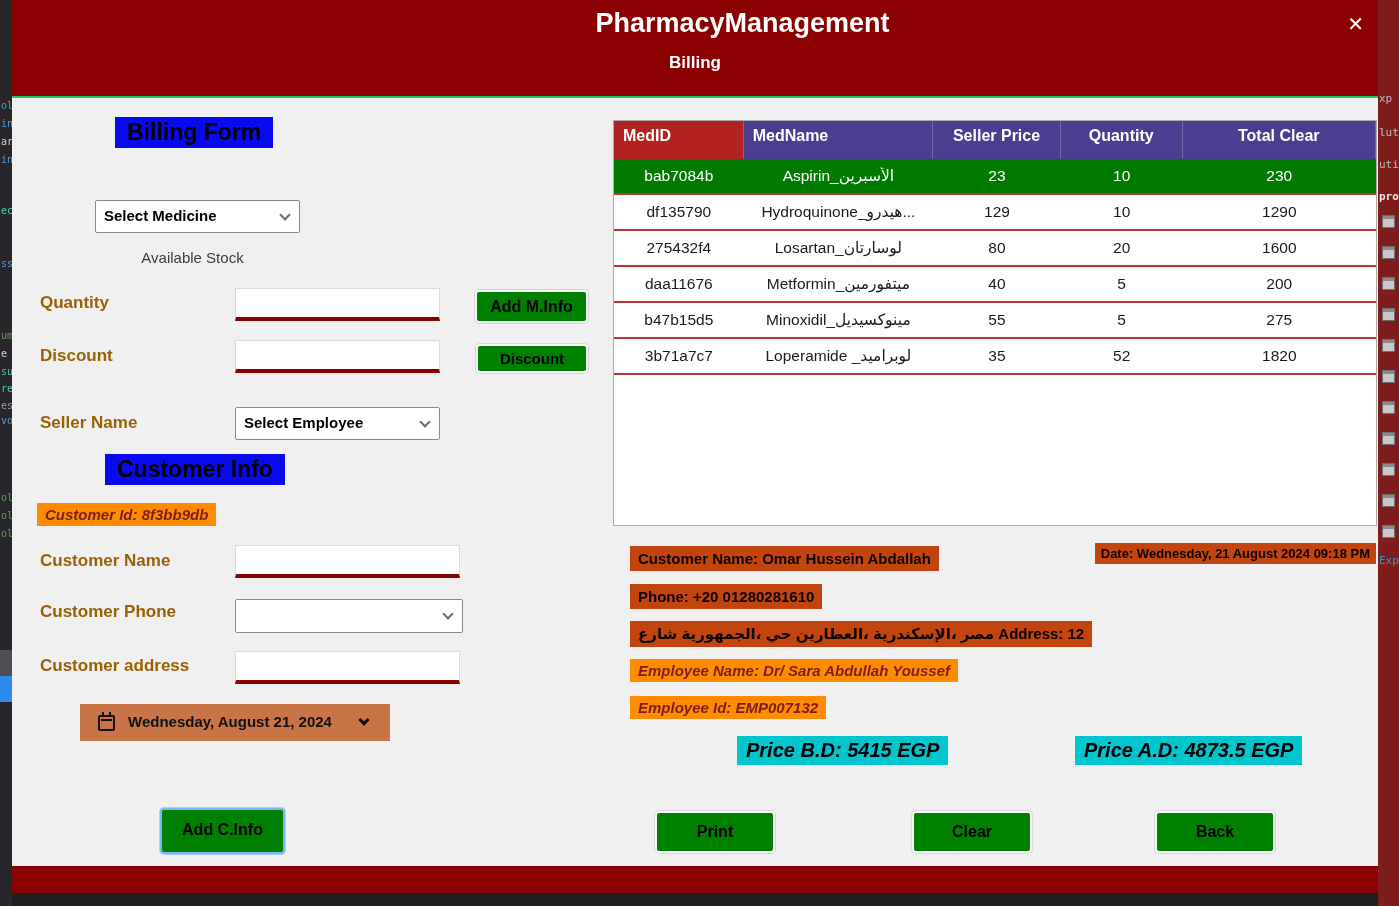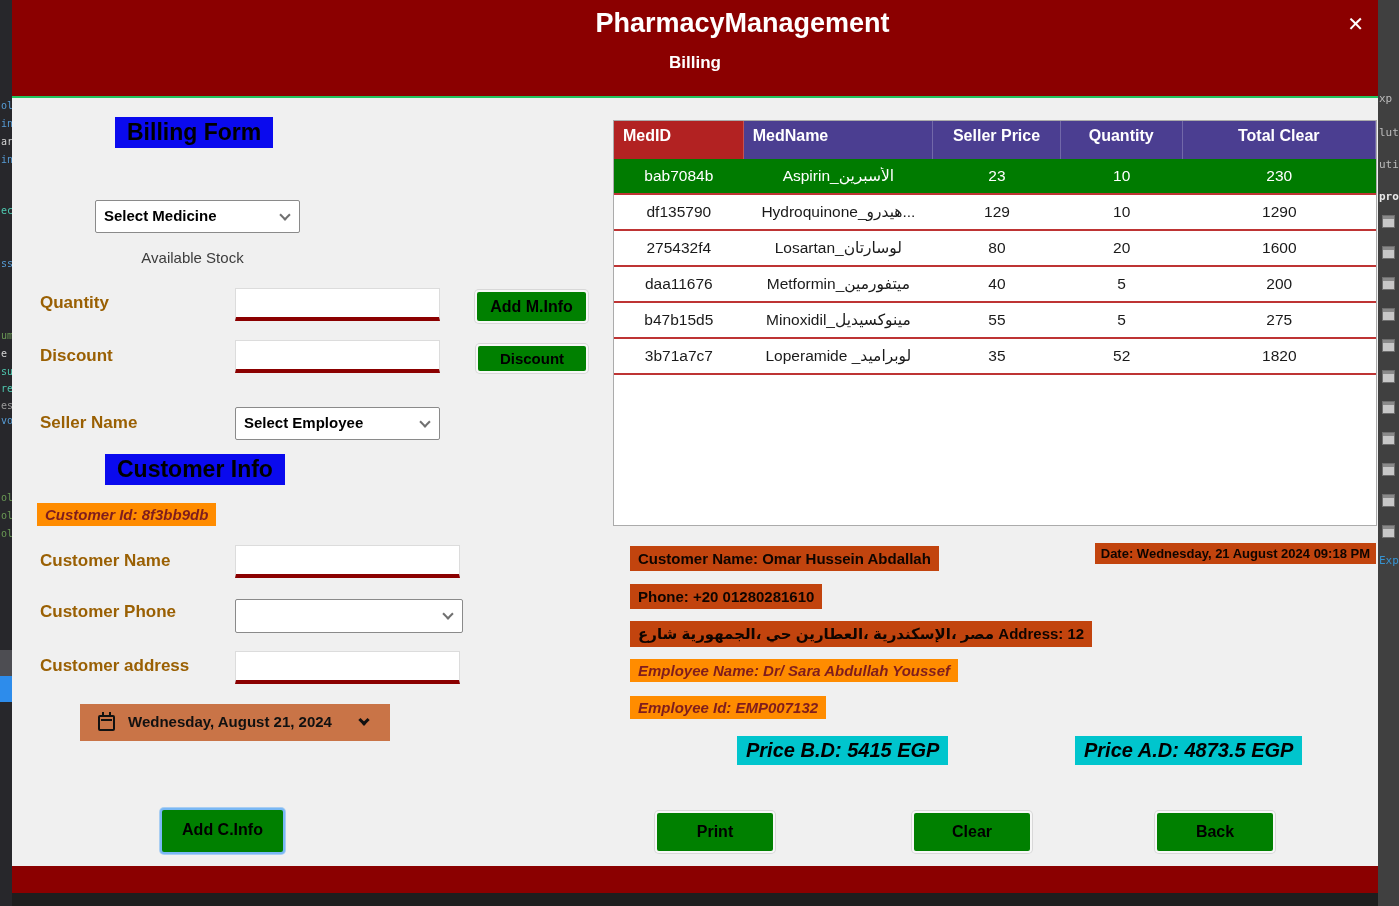--- a/index.html
+++ b/index.html
@@ -2,21 +2,21 @@
 <html><head>
 <meta charset="utf-8">
 <style>
   * { margin:0; padding:0; box-sizing:border-box; }
   html,body { width:1399px; height:906px; overflow:hidden; }
   body { font-family:"Liberation Sans","DejaVu Sans",sans-serif; background:#1E1E1E; position:relative; }
 
   
   .bg-strip { position:absolute; top:0; height:906px; background:#27272B; overflow:hidden; }
   .bg-left  { left:0; width:12px; }
-  .bg-right { left:1378px; width:21px; background:#404040; }
+  .bg-right { left:1378px; width:21px; background:#7f1d1d; }
   .bg-frag  { position:absolute; font:10px "DejaVu Sans Mono",monospace; left:1px; white-space:nowrap; }
   .bg-right .bg-frag { font-size:11px; color:#BBBBBB; }
   .bg-blue-block { position:absolute; left:0; top:676px; width:12px; height:26px; background:#2D8CEB; }
   .bg-gray-block { position:absolute; left:0; top:650px; width:12px; height:26px; background:#4D4D52; }
   .doc-icon { position:absolute; left:4px; width:13px; height:13px; background:#C8C8C8; border:1px solid #6e6e6e;
               box-shadow:inset 0 3px 0 #8a8a8a; }
 
   
   .window { position:absolute; left:12px; top:0; width:1366px; height:893px; background:#F0F0F0; }
 

